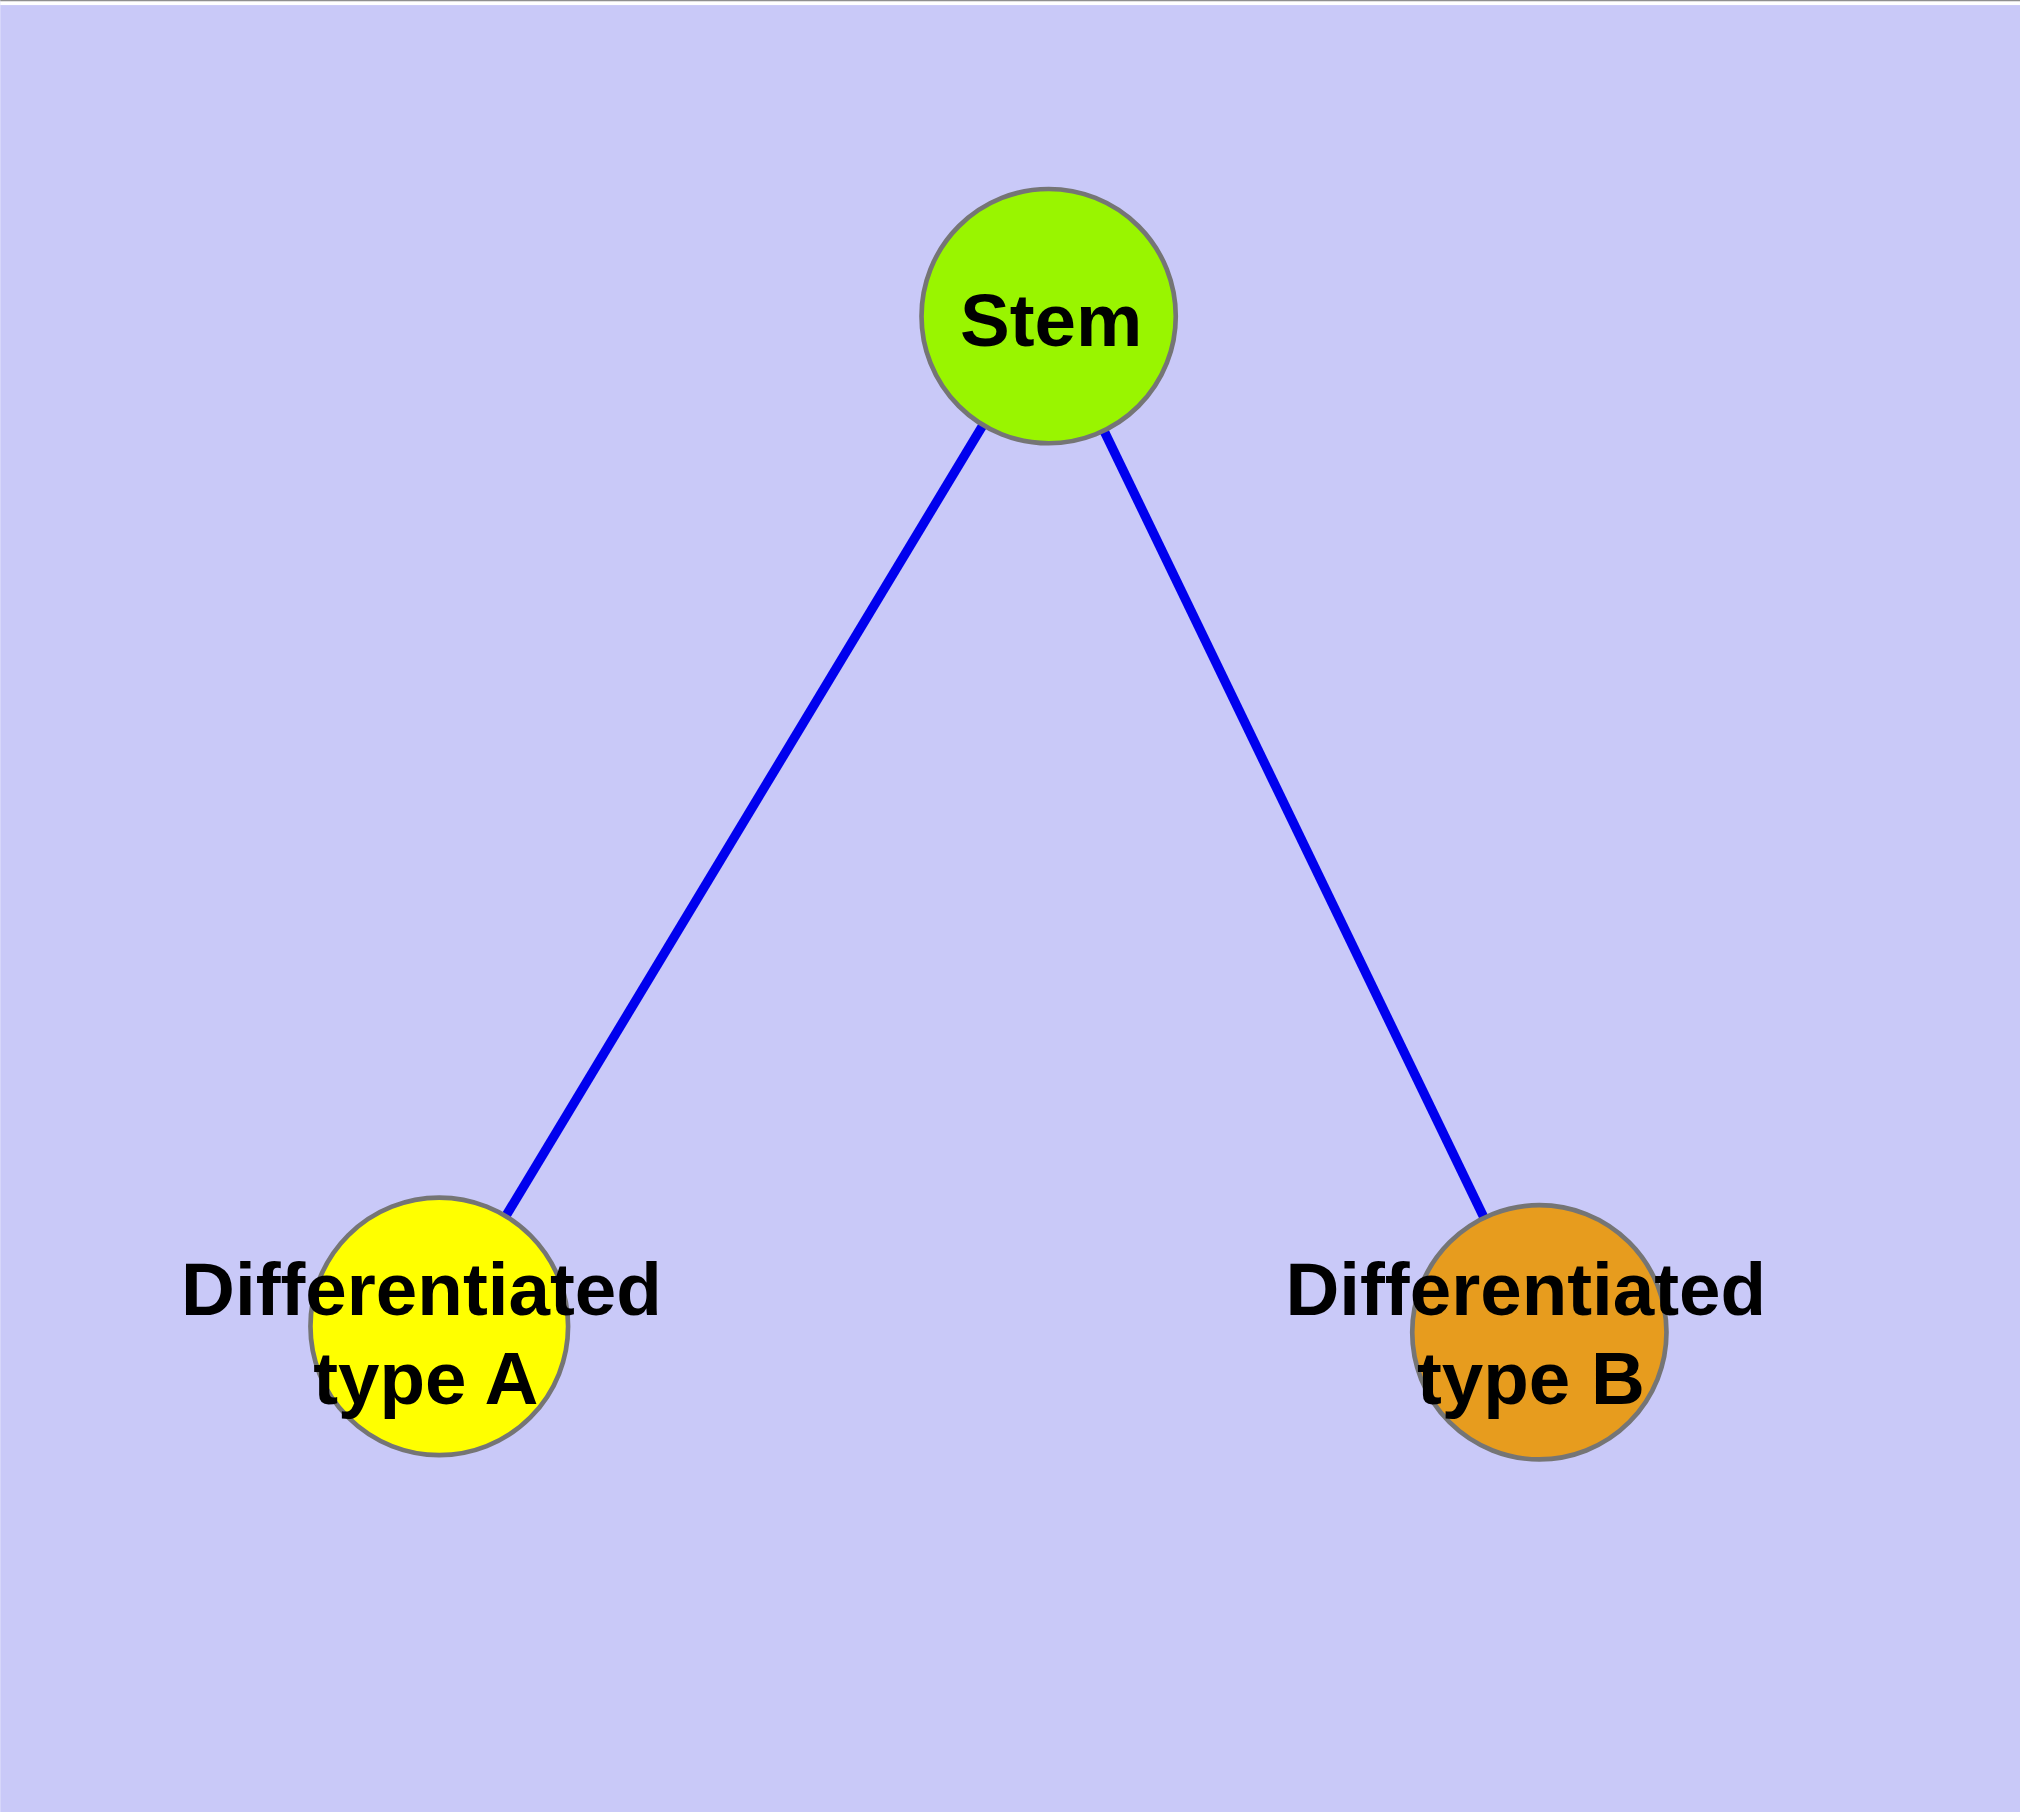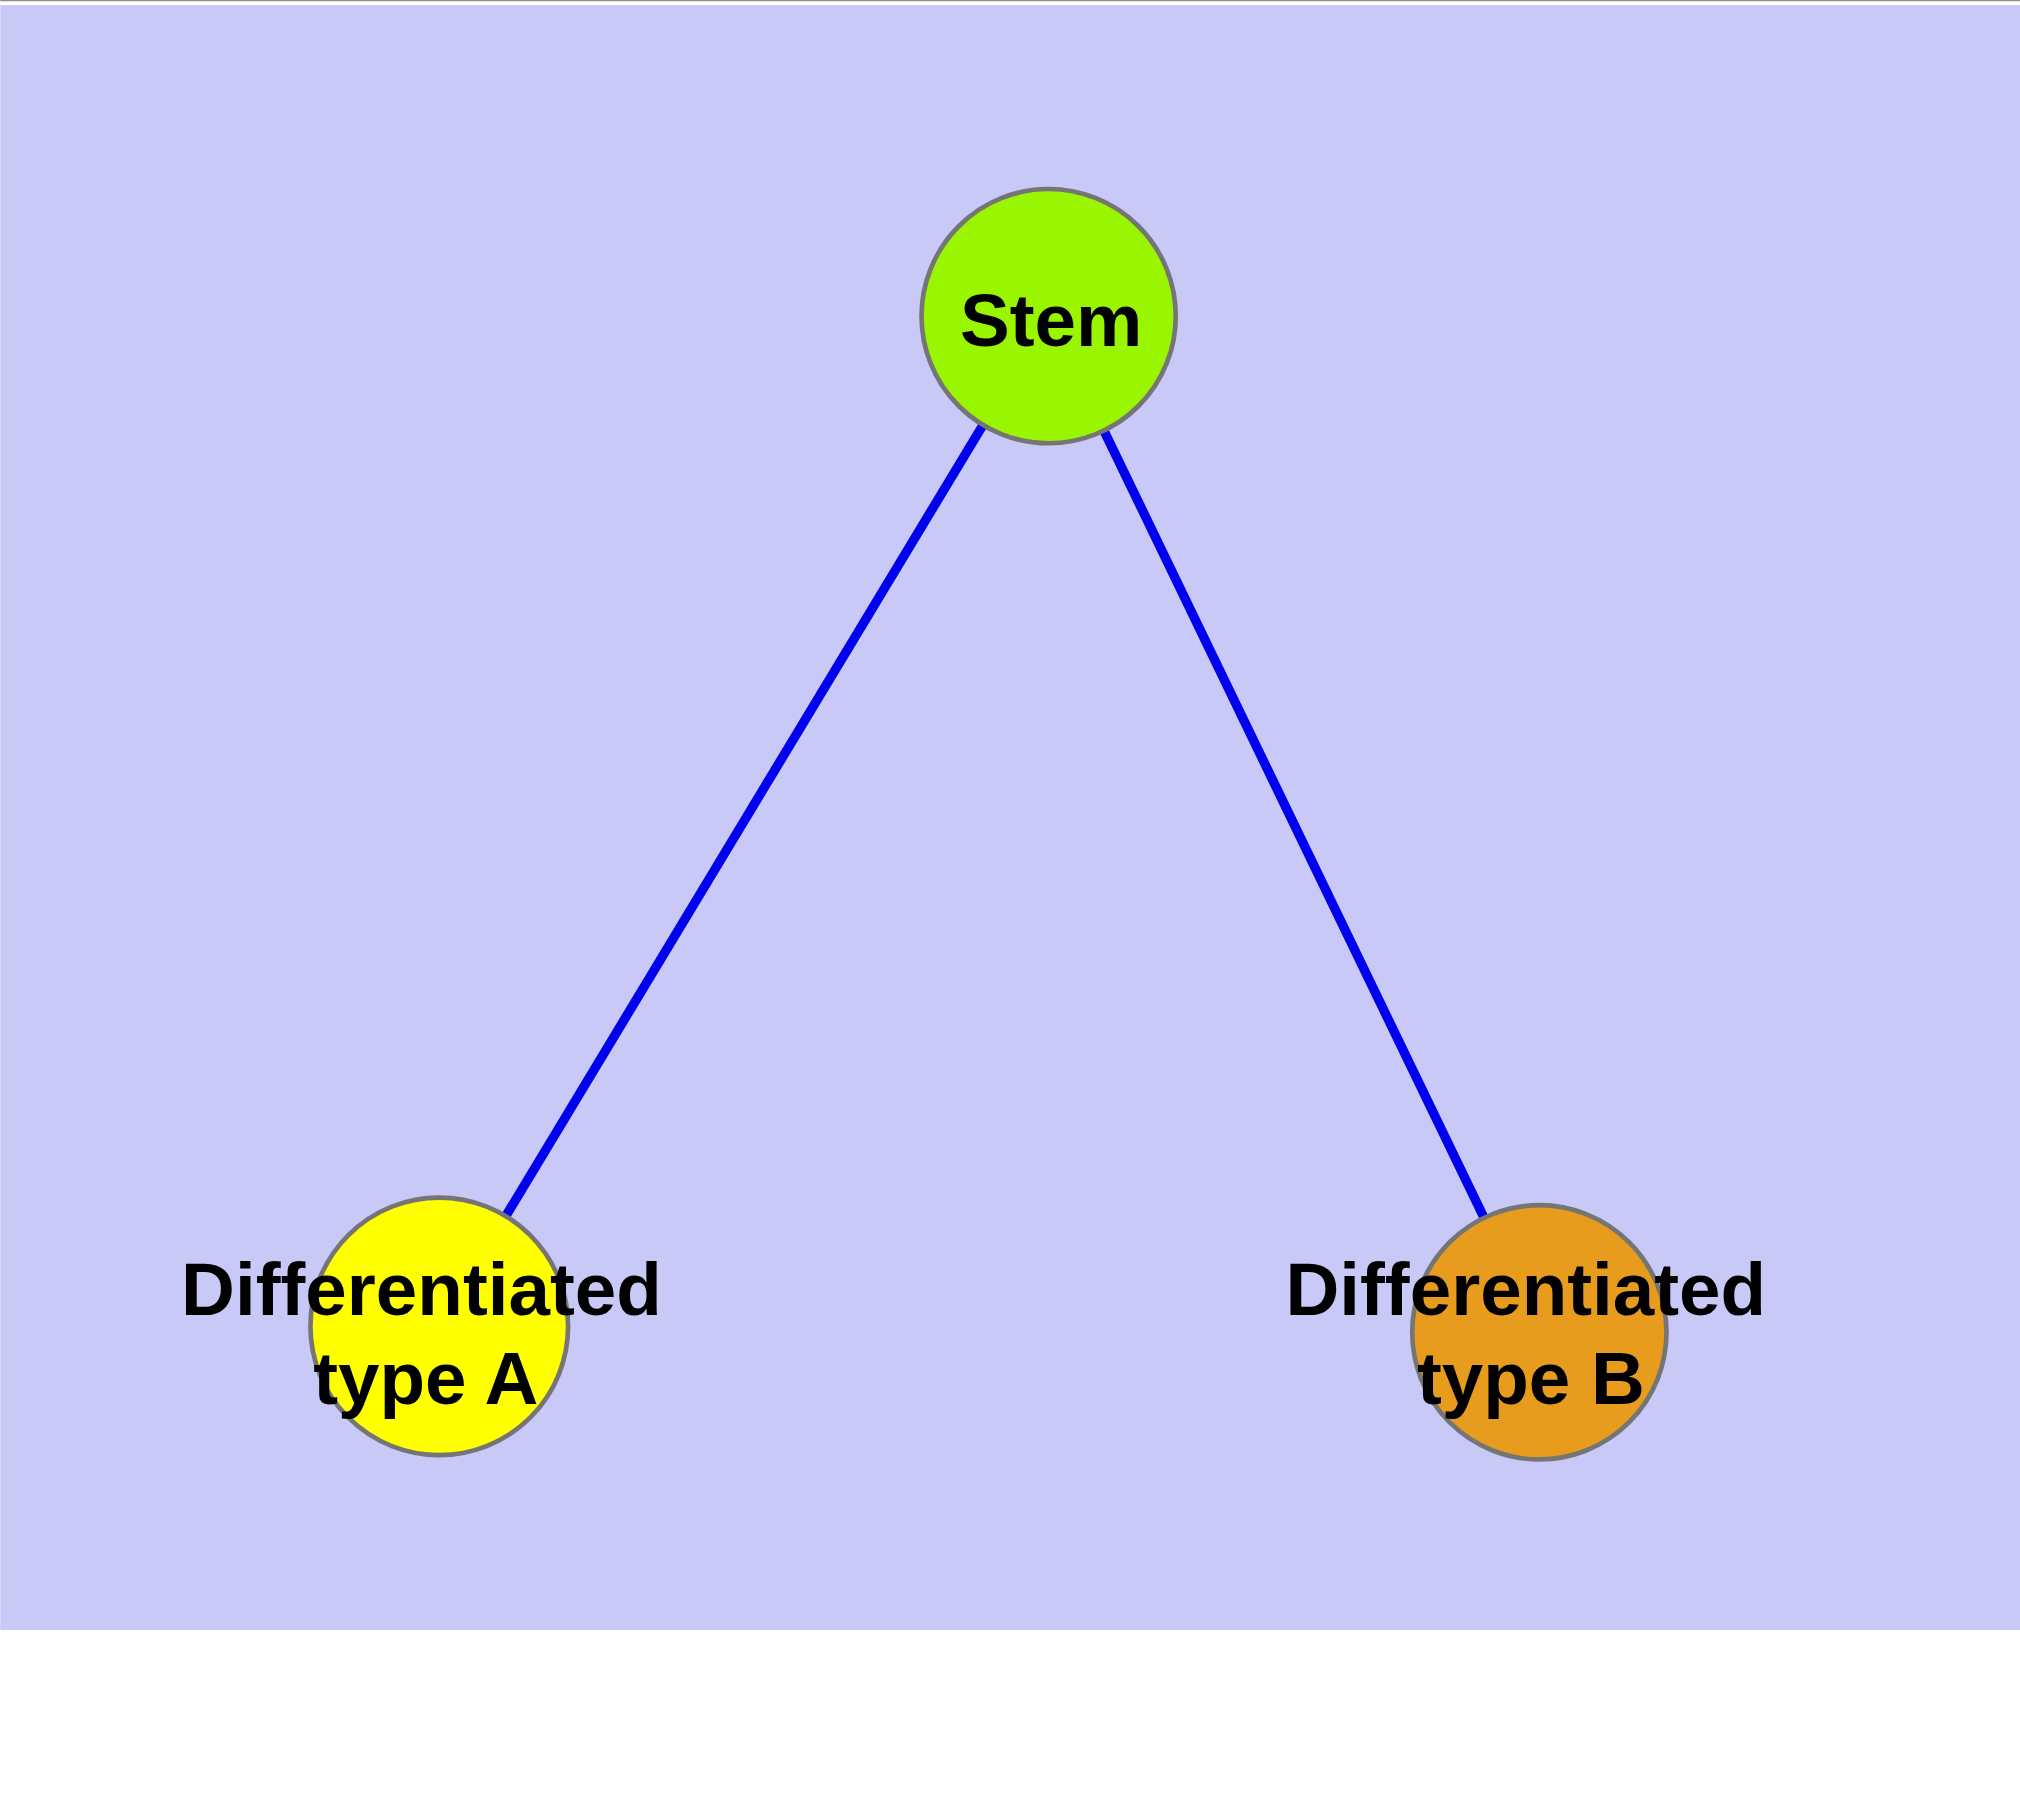--- a/index.html
+++ b/index.html
@@ -3,21 +3,21 @@
 <meta charset="utf-8">
 <style>
   html, body {
     margin: 0;
     padding: 0;
     background: #ffffff;
   }
   .stage {
     position: relative;
     width: 2021px;
-    height: 1630px;
+    height: 1812px;
     overflow: hidden;
   }
   .stage svg {
     position: absolute;
     top: 0;
     left: 0;
     display: block;
   }
   .node-circle {
     stroke-width: 5.5px;

